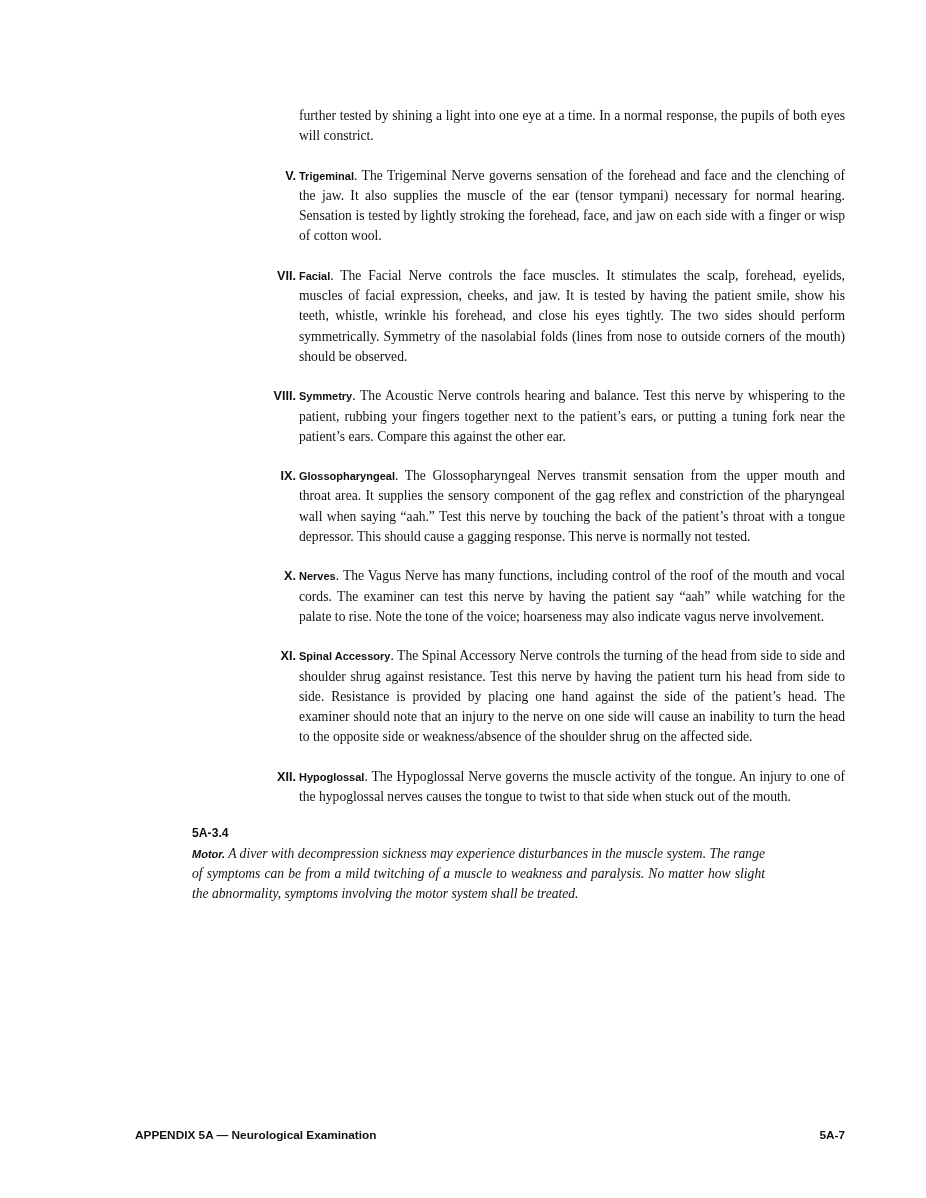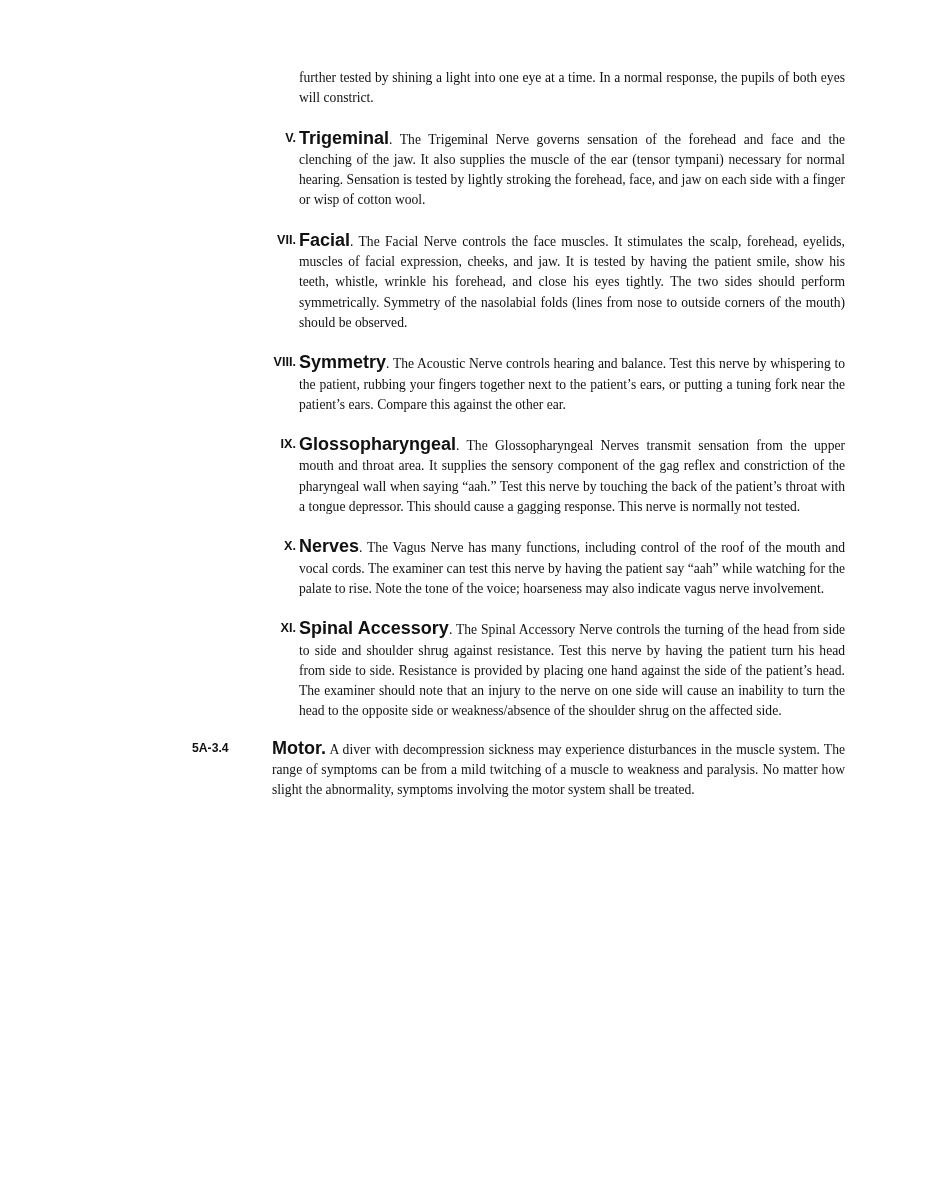--- a/index.html
+++ b/index.html
@@ -8,21 +8,21 @@
     width: 926px;
     height: 1198px;
     margin: 0 auto;
     background: #ffffff;
     color: #111111;
     font-family: "Liberation Serif", serif;
     font-size: 13.6px;
     line-height: 20.3px;
     overflow: hidden;
   }
-  .doc { padding-top: 68px; }
+  .doc { padding-top: 106px; }
   p { margin: 0; }
   .justified { text-align: justify; text-justify: inter-word; }
 
   .intro {
     margin-left: 299px;
     width: 546px;
     margin-bottom: 19px;
   }
 
   .item {
@@ -39,38 +39,40 @@
     font-weight: bold;
     font-size: 12.6px;
   }
   .item-body {
     flex: none;
     width: 546px;
   }
   .lead-title {
     font-family: "Liberation Sans", sans-serif;
     font-weight: bold;
-    font-size: 18px;
+    font-size: 11px;
   }
 
   .section {
     display: flex;
     margin-left: 192px;
     margin-top: -3px;
+    flex-direction: column;
   }
   .sec-num {
     flex: none;
     width: 80px;
     font-family: "Liberation Sans", sans-serif;
     font-weight: bold;
     font-size: 12.2px;
   }
   .sec-body {
     flex: none;
     width: 573px;
+    font-style: italic;
   }
 
   .footer {
     position: absolute;
     left: 135px;
     right: 81px;
     top: 1128px;
     display: flex;
     justify-content: space-between;
     font-family: "Liberation Sans", sans-serif;
@@ -110,21 +112,29 @@
     <div class="item">
       <div class="numeral">X.</div>
       <p class="item-body justified"><span class="lead-title">Nerves</span><span>. The Vagus Nerve has many functions, including control of the roof of the mouth and vocal cords. The examiner can test this nerve by having the patient say “aah” while watching for the palate to rise. Note the tone of the voice; hoarseness may also indicate vagus nerve involvement.</span></p>
     </div>
 
     <div class="item">
       <div class="numeral">XI.</div>
       <p class="item-body justified"><span class="lead-title">Spinal Accessory</span><span>. The Spinal Accessory Nerve controls the turning of the head from side to side and shoulder shrug against resistance. Test this nerve by having the patient turn his head from side to side. Resistance is provided by placing one hand against the side of the patient’s head. The examiner should note that an injury to the nerve on one side will cause an inability to turn the head to the opposite side or weakness/absence of the shoulder shrug on the affected side.</span></p>
     </div>
 
+    <div class="item">
+      <div class="numeral">XII.</div>
+      <p class="item-body justified"><span class="lead-title">Hypoglossal</span><span>. The Hypoglossal Nerve governs the muscle activity of the tongue. An injury to one of the hypoglossal nerves causes the tongue to twist to that side when stuck out of the mouth.</span></p>
+    </div>
 
     <div class="section">
       <div class="sec-num">5A-3.4</div>
       <p class="sec-body justified"><span class="lead-title">Motor.</span><span> A diver with decompression sickness may experience disturbances in the muscle system. The range of symptoms can be from a mild twitching of a muscle to weakness and paralysis. No matter how slight the abnormality, symptoms involving the motor system shall be treated.</span></p>
     </div>
 
   </div>
 
+  <div class="footer">
+    <span>APPENDIX 5A — Neurological Examination</span>
+    <span>5A-7</span>
+  </div>
 </div>
 
 </body></html>

